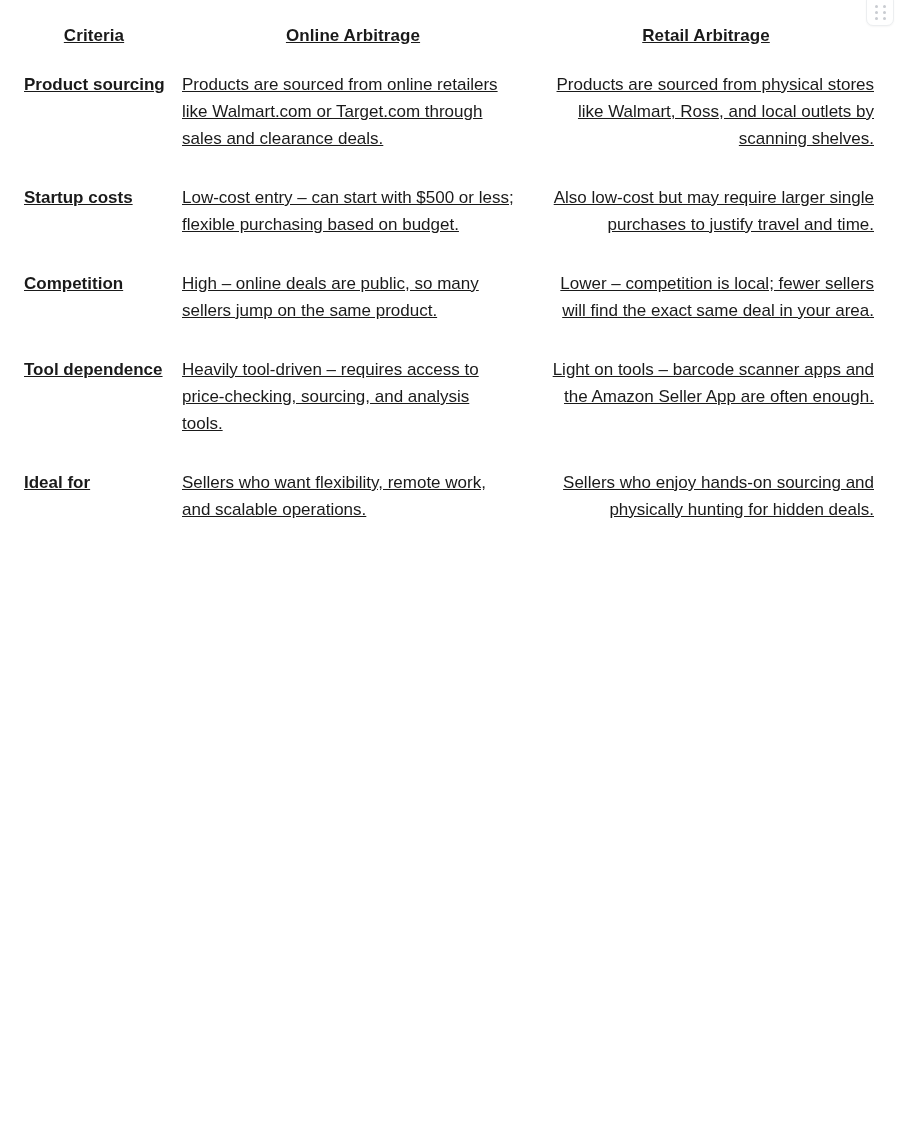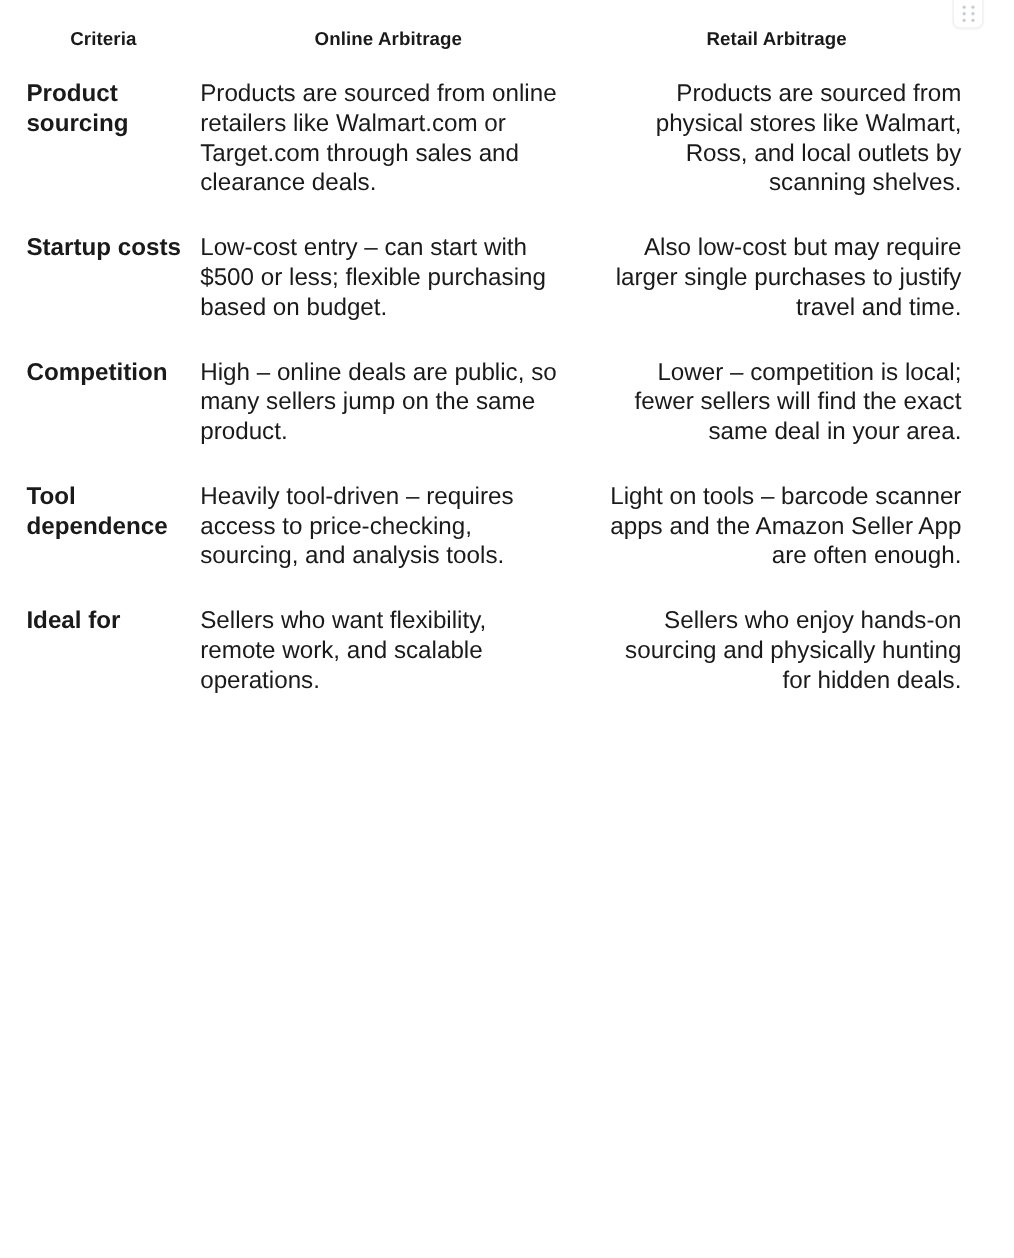--- a/index.html
+++ b/index.html
@@ -48,20 +48,21 @@
     background: #c9ccd1;
     border-radius: 50%;
   }
 
   
   .table-wrap {
     position: absolute;
     top: 0;
     left: 0;
     width: 822px;
+    text-decoration: underline;
   }
   table.compare {
     border-collapse: collapse;
     width: 876px;
     margin-left: 8px;
     table-layout: fixed;
   }
   table.compare col.c-criteria { width: 170px; }
   table.compare col.c-online   { width: 358px; }
   table.compare col.c-retail   { width: 348px; }
@@ -70,21 +71,21 @@
     font-size: 17px;
     font-weight: bold;
     text-align: center;
     padding: 26px 8px 16px 8px;
     color: #1a1a1a;
     letter-spacing: 0.1px;
   }
 
   table.compare tbody td {
     vertical-align: top;
-    font-size: 22px;
+    font-size: 17px;
     line-height: 27px;
     padding: 9px 16px 23px 0;
     color: #1a1a1a;
   }
   table.compare tbody td.criteria {
     font-weight: bold;
     padding-left: 16px;
     padding-right: 6px;
   }
   table.compare tbody td.cell-online {

